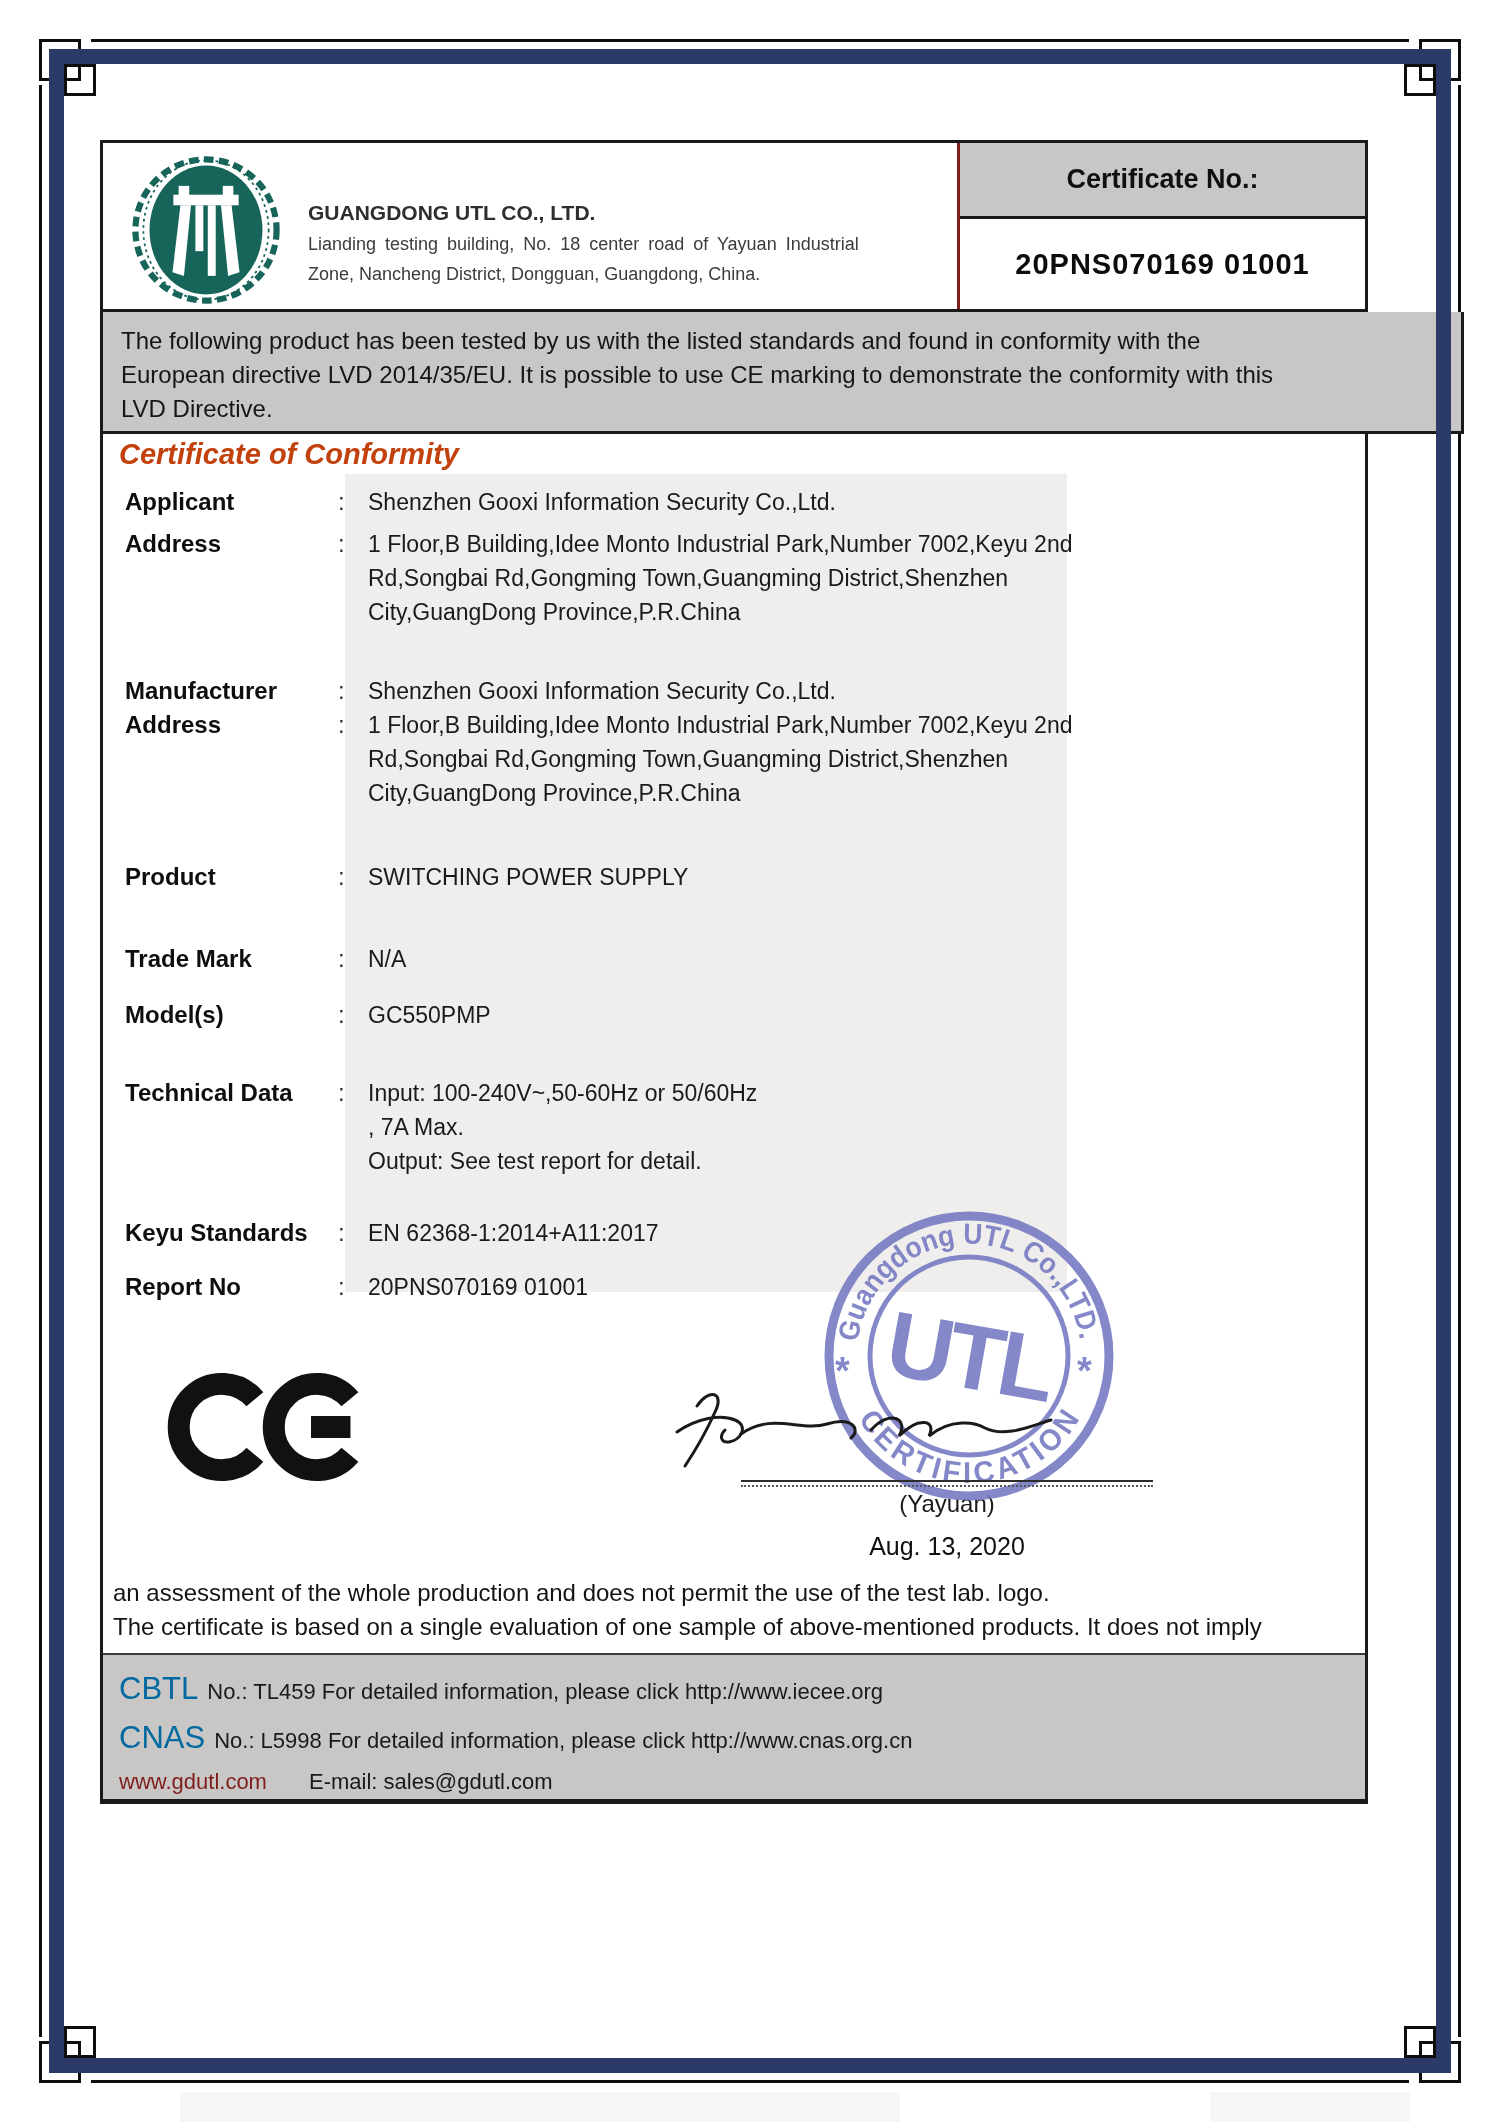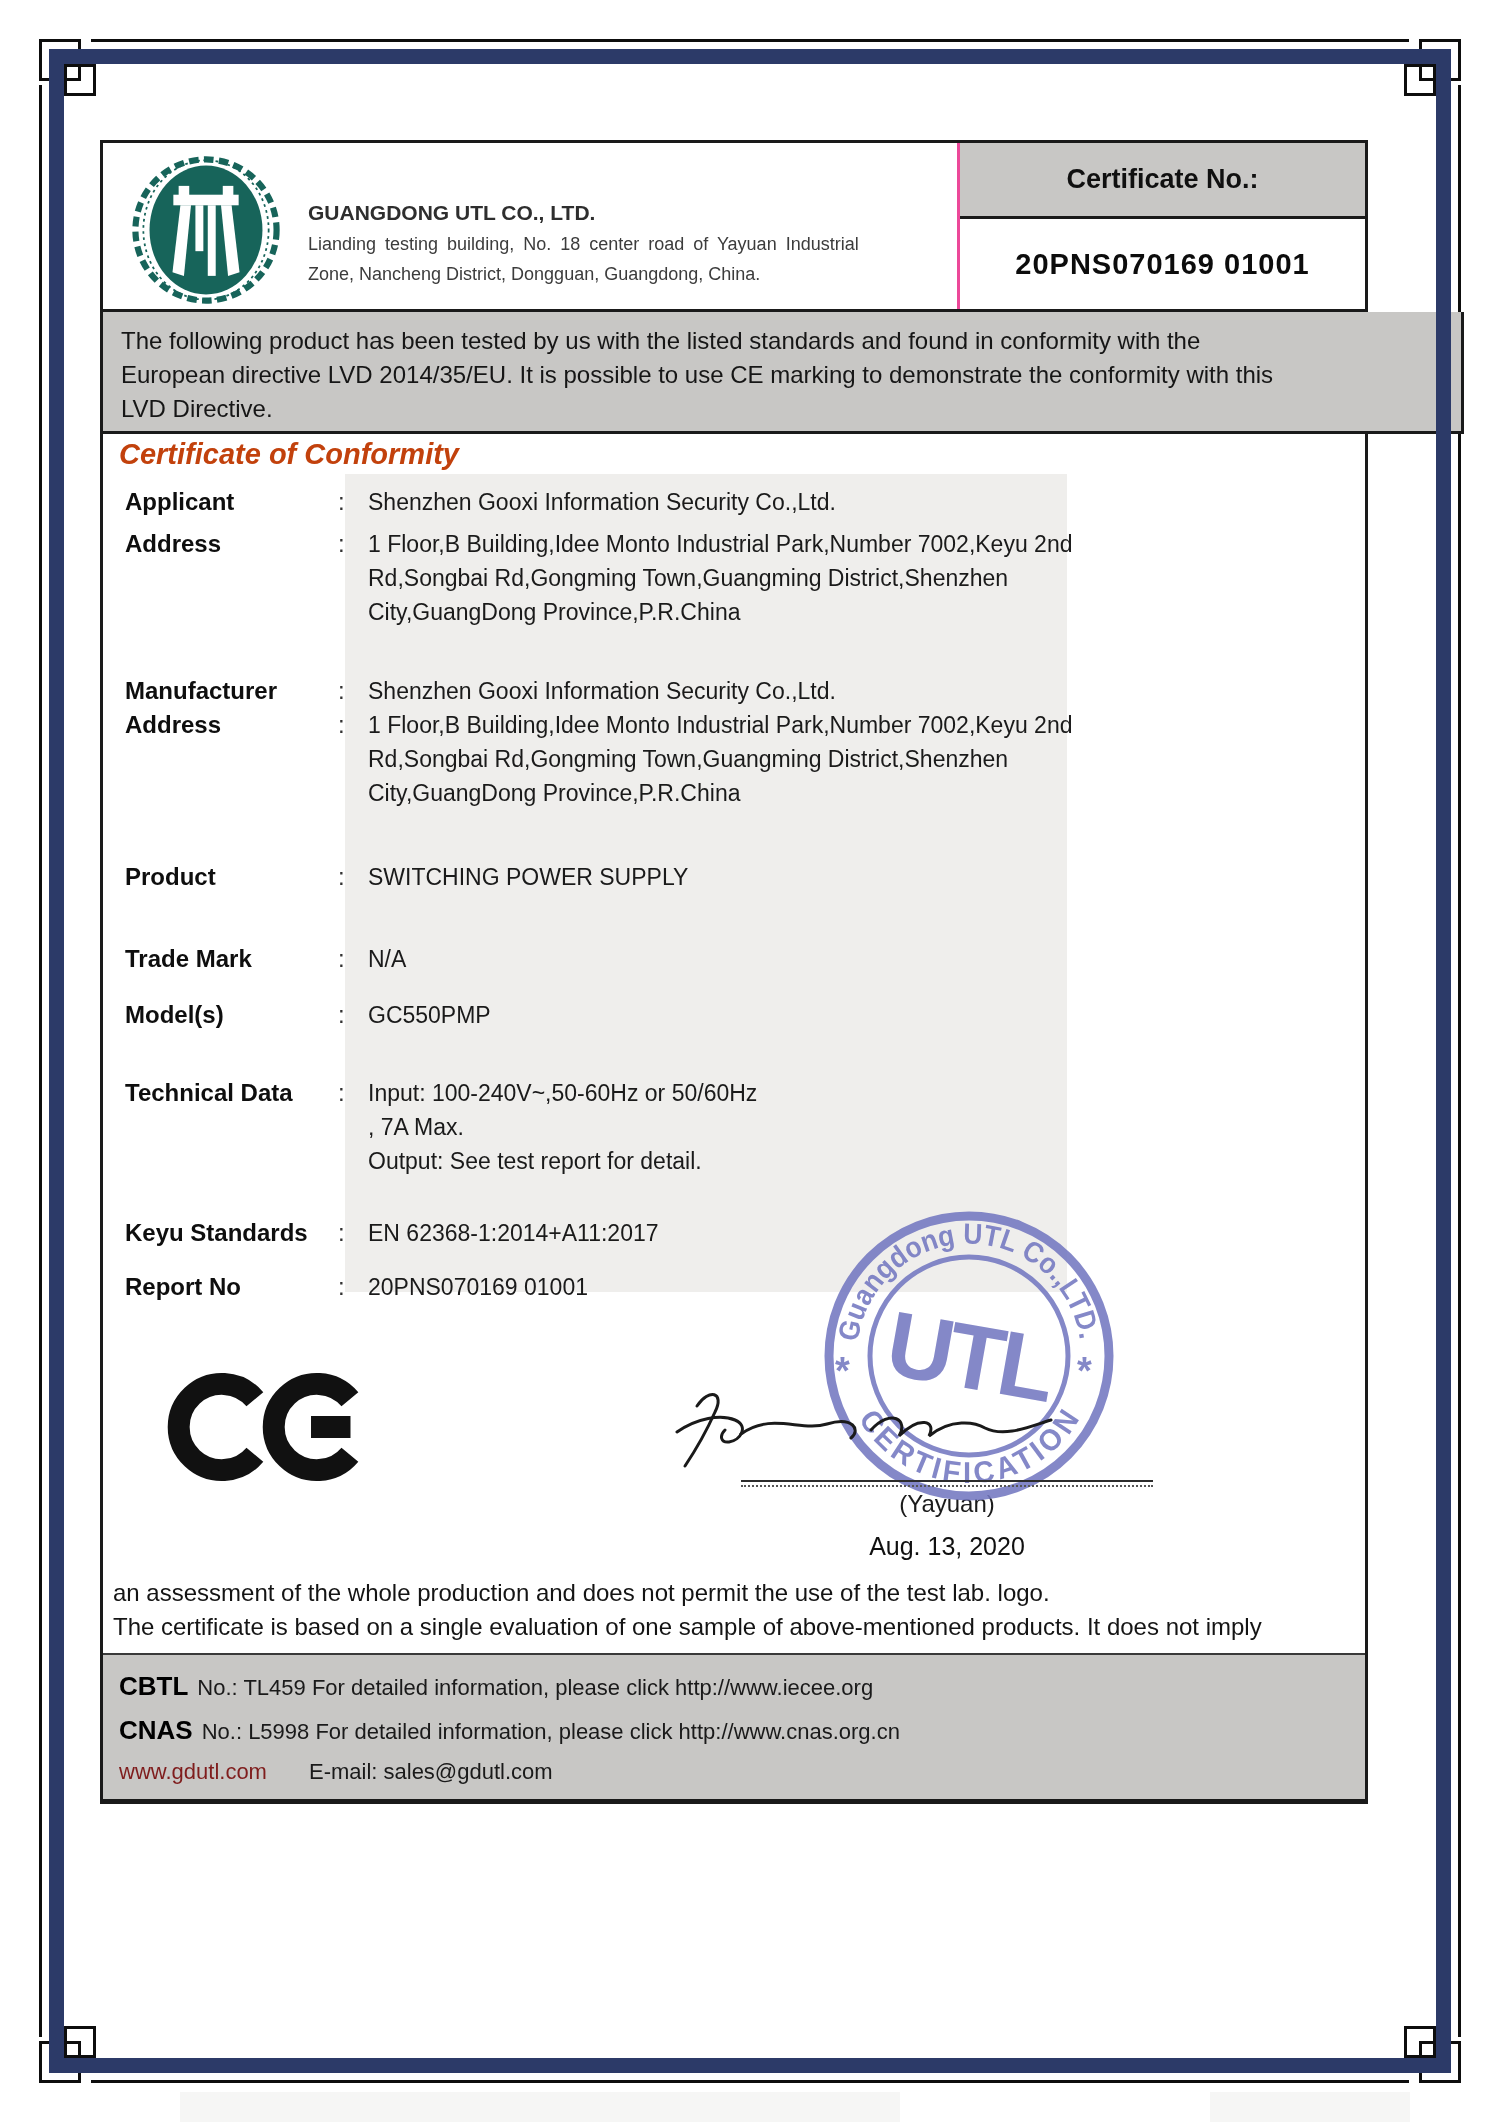--- a/index.html
+++ b/index.html
@@ -24,21 +24,21 @@
 
   
   .header-box{position:absolute;left:100px;top:140px;width:1268px;height:172px;
               border:3px solid #1a1a1a;background:#fff;display:flex;box-sizing:border-box;z-index:3;}
   .header-left{position:relative;width:854px;}
   .logo{position:absolute;left:28px;top:4px;}
   .company-block{position:absolute;left:205px;top:58px;width:640px;}
   .company-name{font-size:21px;font-weight:bold;color:#2e2e2e;margin-bottom:4px;}
   .company-addr{font-size:18px;color:#3c3c3c;line-height:30px;white-space:nowrap;}
   .company-addr.justify{word-spacing:4px;}
-  .header-right{flex:1;border-left:3px solid #ec4899;display:flex;flex-direction:column;text-align:right;}
+  .header-right{flex:1;border-left:3px solid #7f1d1d;display:flex;flex-direction:column;text-align:right;}
   .cert-no-head{height:73px;background:#c8c7c5;border-bottom:3px solid #1a1a1a;
                 display:flex;align-items:center;justify-content:center;
                 font-size:27px;font-weight:bold;color:#101010;}
   .cert-no-val{flex:1;display:flex;align-items:center;justify-content:center;
                font-size:29px;font-weight:bold;letter-spacing:1px;color:#0c0c0c;}
 
   
   .statement-box{position:absolute;left:100px;top:312px;width:1364px;height:122px;
                  background:#c8c7c5;border:3px solid #1a1a1a;border-top:none;
                  box-sizing:border-box;padding:12px 18px 0 18px;z-index:3;}
@@ -67,21 +67,21 @@
            font-size:24px;color:#1b1b1b;z-index:4;}
   .sign-date{position:absolute;left:638px;top:1098px;width:412px;text-align:center;
              font-size:25px;color:#101010;z-index:6;}
 
   .footnote{position:absolute;left:10px;top:1142px;width:1250px;}
   .footnote div{font-size:24px;line-height:34px;color:#141414;white-space:nowrap;}
 
   .footer{position:absolute;left:0;right:0;bottom:0;height:146px;background:#c8c7c5;
           border-top:2px solid #3a3a3a;padding:16px 16px 0 16px;box-sizing:border-box;}
   .f-row{margin-bottom:13px;display:flex;align-items:baseline;}
-  .f-label{font-size:26px;font-weight:bold;color:#000000;margin-right:9px;}
+  .f-label{font-size:31px;font-weight:normal;color:#0369a1;margin-right:9px;}
   .f-text{font-size:22px;color:#1a1a1a;}
   .f-site{font-size:22px;color:#7f1d1d;}
   .f-email{font-size:22px;color:#1a1a1a;margin-left:42px;}
 </style>
 </head>
 <body>
 
 <div class="page">
 
   <div class="bf-top"></div>

